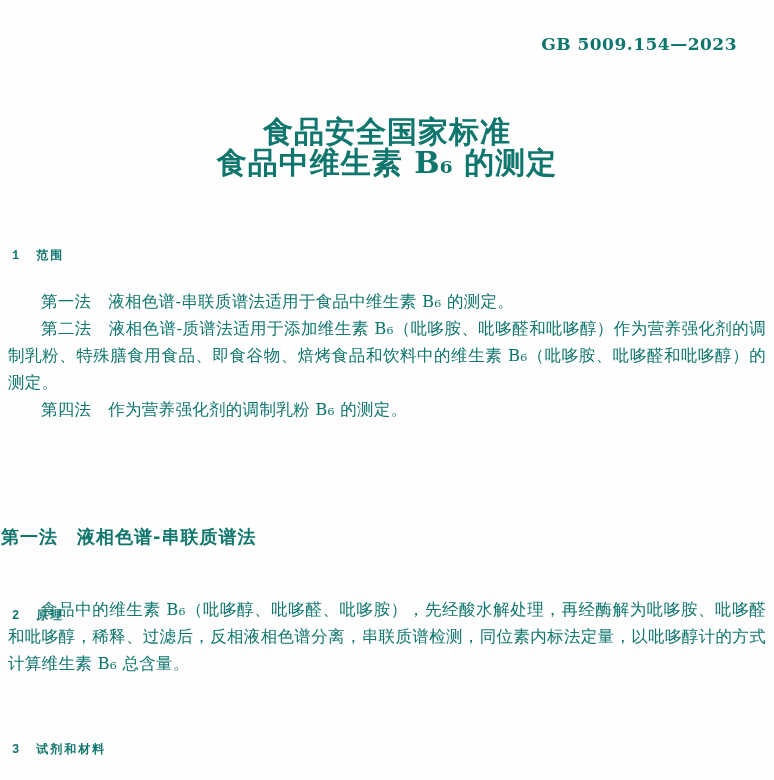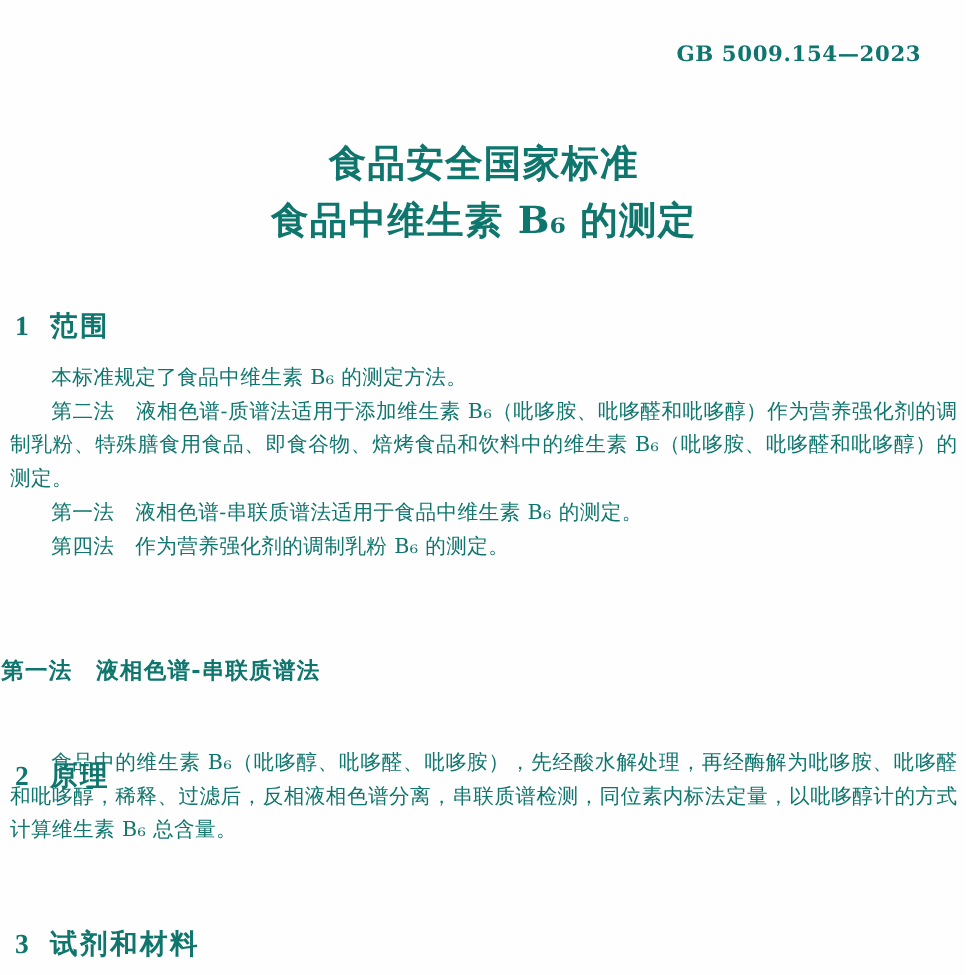--- a/index.html
+++ b/index.html
@@ -33,32 +33,32 @@
     width: 100%;
     margin: 0;
     text-align: center;
     font-family: "DejaVu Sans", "Liberation Sans", sans-serif;
     font-weight: bold;
     font-size: 30px;
     line-height: 1;
     letter-spacing: 1px;
   }
   .title1 { top: 117px; }
-  .title2 { top: 162px; }
+  .title2 { top: 148px; }
   .title2 .b6 {
     font-family: "DejaVu Serif", "Liberation Serif", serif;
     letter-spacing: 0;
   }
   
   .sec-heading {
     position: absolute;
     left: 12px;
-    font-family: Liberation Serif, serif;
+    font-family: Liberation Mono, monospace;
     font-weight: bold;
-    font-size: 22px;
+    font-size: 12px;
     line-height: 1;
     letter-spacing: 2px;
     white-space: nowrap;
   }
   .sec-heading .sec-num {
     display: inline-block;
     margin-right: 17px;
     letter-spacing: 0;
   }
   
@@ -100,23 +100,22 @@
 
   <h1 class="title1">食品安全国家标准</h1>
 
   <h2 class="title2"><span>食品中维生素 </span><span class="b6">B₆</span><span> 的测定</span></h2>
 
   <div class="sec-heading" style="top:250px;">
     <span class="sec-num">1</span><span class="sec-title">范围</span>
   </div>
 
   <div class="body-block" style="top:288px;">
-    <p>本标准规定了食品中维生素 B₆ 的测定方法。</p>
+    <p>第一法　液相色谱-串联质谱法适用于食品中维生素 B₆ 的测定。</p>
     <p>第二法　液相色谱-质谱法适用于添加维生素 B₆（吡哆胺、吡哆醛和吡哆醇）作为营养强化剂的调制乳粉、特殊膳食用食品、即食谷物、焙烤食品和饮料中的维生素 B₆（吡哆胺、吡哆醛和吡哆醇）的测定。</p>
-    <p>第一法　液相色谱-串联质谱法适用于食品中维生素 B₆ 的测定。</p>
     <p>第四法　作为营养强化剂的调制乳粉 B₆ 的测定。</p>
   </div>
 
   <div class="center-heading">第一法　液相色谱-串联质谱法</div>
 
   <div class="sec-heading" style="top:610px;">
     <span class="sec-num">2</span><span class="sec-title">原理</span>
   </div>
 
   <div class="body-block" style="top:596px;">

